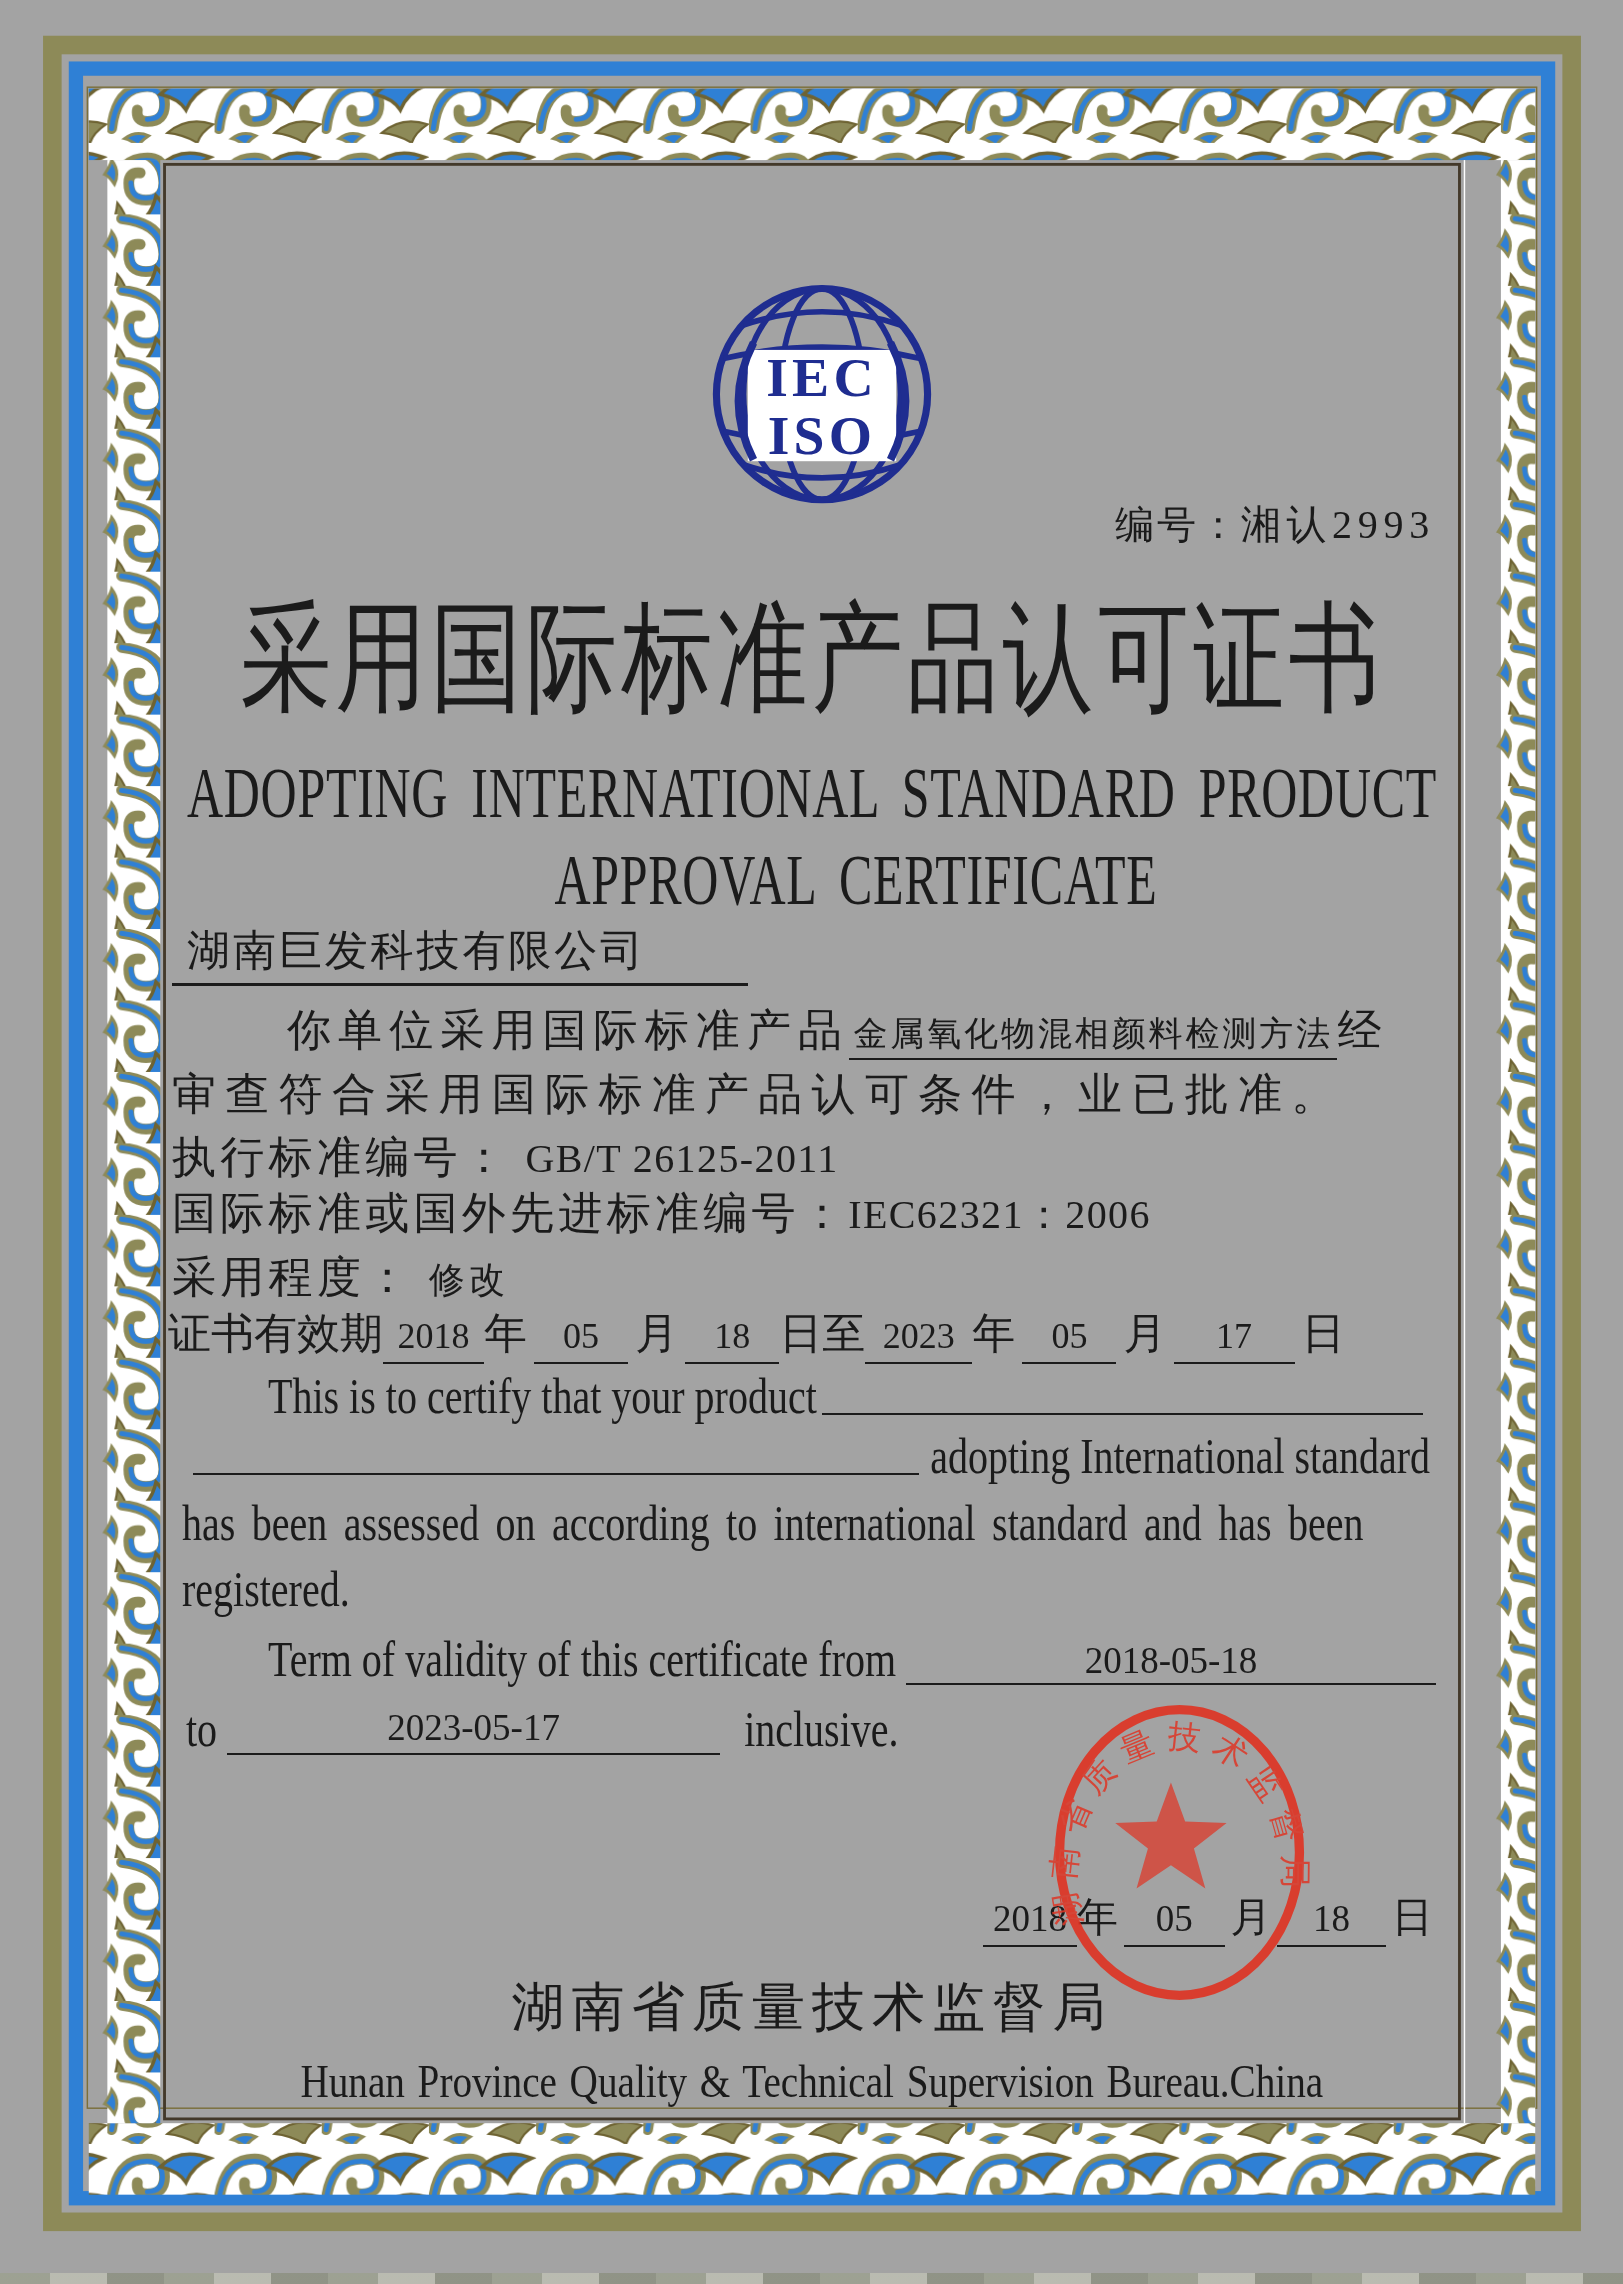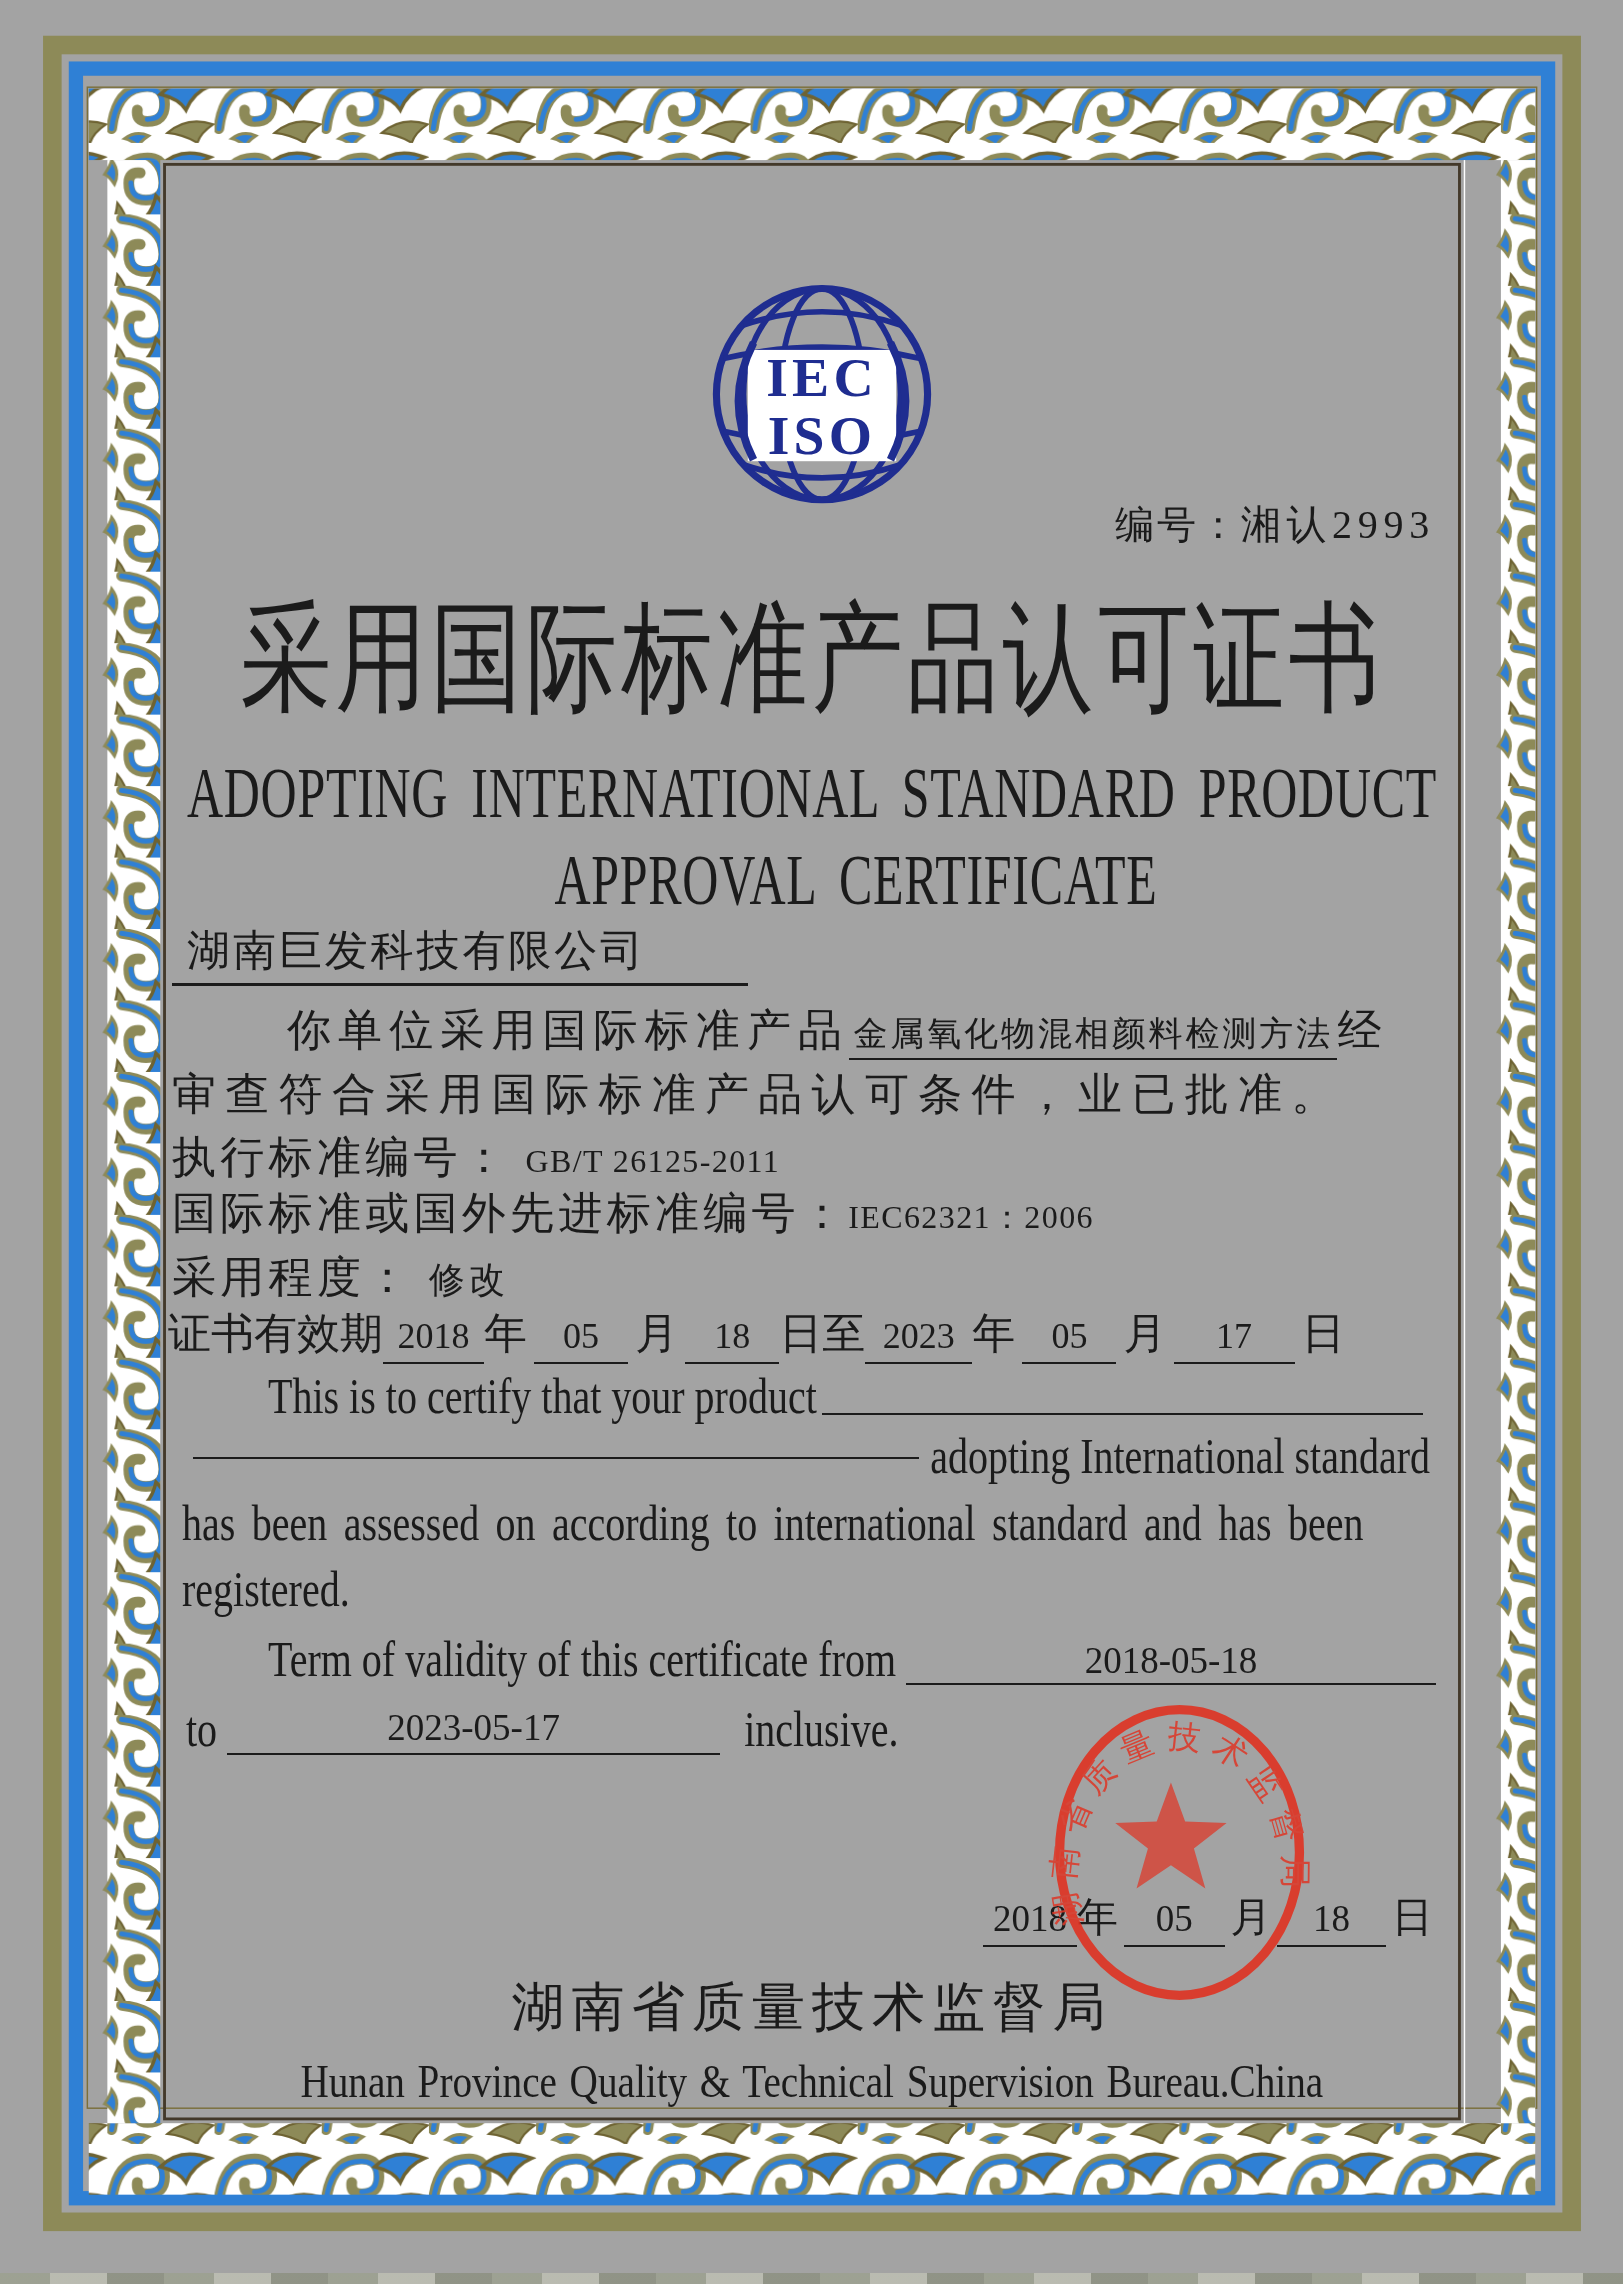--- a/index.html
+++ b/index.html
@@ -19,31 +19,31 @@
   .title-en span{display:inline-block;font-size:50px;word-spacing:10px;letter-spacing:0.7px;
                  transform:scale(1,1.45);transform-origin:50% 0;}
   .company{left:187px;top:929px;font-size:43px;letter-spacing:2.9px;}
   .u-company{left:172px;top:983px;width:576px;height:2.9px;background:#1b1b1b;}
   .p1{left:287px;top:1009px;font-size:44px;letter-spacing:7.1px;}
   .product{font-size:34px;letter-spacing:2.9px;border-bottom:2.9px solid #1b1b1b;
            padding:0 4.3px 5.7px 4.3px;}
   .p2{left:172px;top:1073px;font-size:44px;letter-spacing:9.3px;}
   .field{left:172px;font-size:44px;letter-spacing:4.3px;}
   .exec{top:1136px;} .intl{top:1192px;} .adopt{top:1256px;}
-  .fval{font-size:32px;letter-spacing:1.4px;}
+  .fval{font-size:40px;letter-spacing:1.4px;}
   .adopt-val{font-size:36px;letter-spacing:4.3px;}
   .validity{left:168px;top:1312px;font-size:43px;}
   .blank{display:inline-block;border-bottom:2.9px solid #1b1b1b;text-align:center;
          font-size:36px;padding-bottom:8px;vertical-align:baseline;}
   .en{font-size:40px;}
   .tall{display:inline-block;transform:scaleY(1.28);transform-origin:0 100%;}
   .row{display:flex;align-items:flex-end;}
   .fill{flex:1 1 auto;border-bottom:2.9px solid #1b1b1b;margin:0 2.9px 7.1px 5.7px;}
   .certify{left:268px;top:1382px;width:1158px;}
-  .adopting{left:187px;top:1442px;width:1243px;align-items:center;}
+  .adopting{left:187px;top:1442px;width:1243px;}
   .adopting .fill{margin-right:11.4px;}
   .assessed{left:182px;top:1509px;font-size:40px;word-spacing:6.4px;}
   .registered{left:182px;top:1575px;font-size:40px;}
   .term{left:268px;top:1642px;width:1168px;}
   .term .blank,.toline .blank{font-size:37px;}
   .toline{left:186px;top:1709px;}
   .incl{margin-left:24px;}
   .issuedate{left:983px;top:1897px;font-size:41px;}
   .issuedate .blank{font-size:37px;}
   .issuer-cn{left:0;top:1981px;width:1624px;text-align:center;font-size:53px;letter-spacing:7.1px;}

